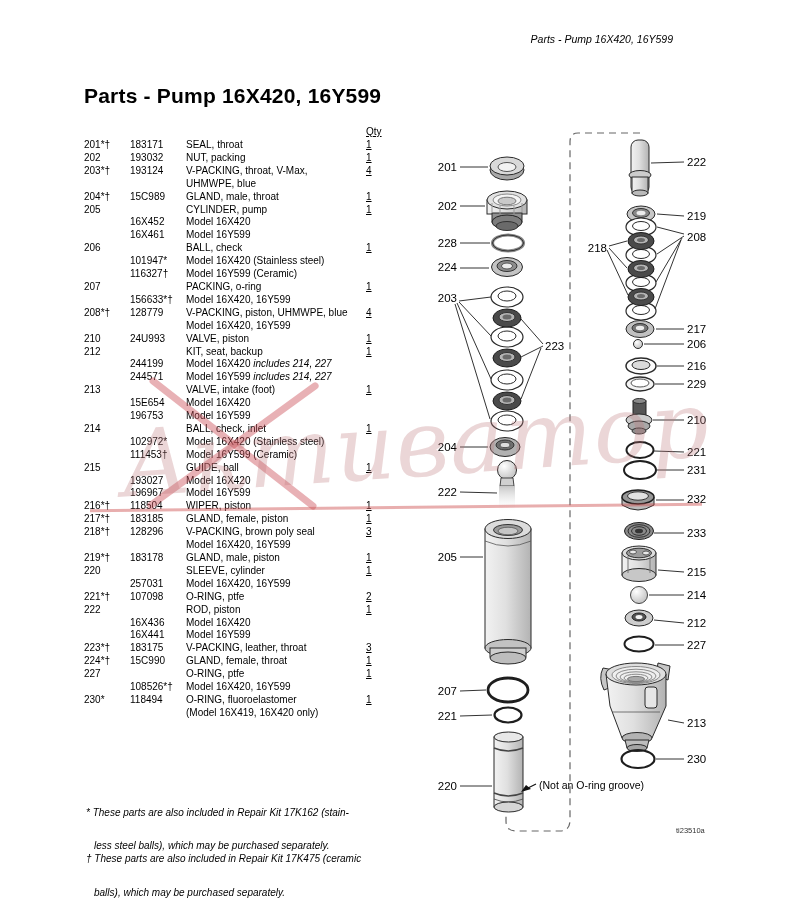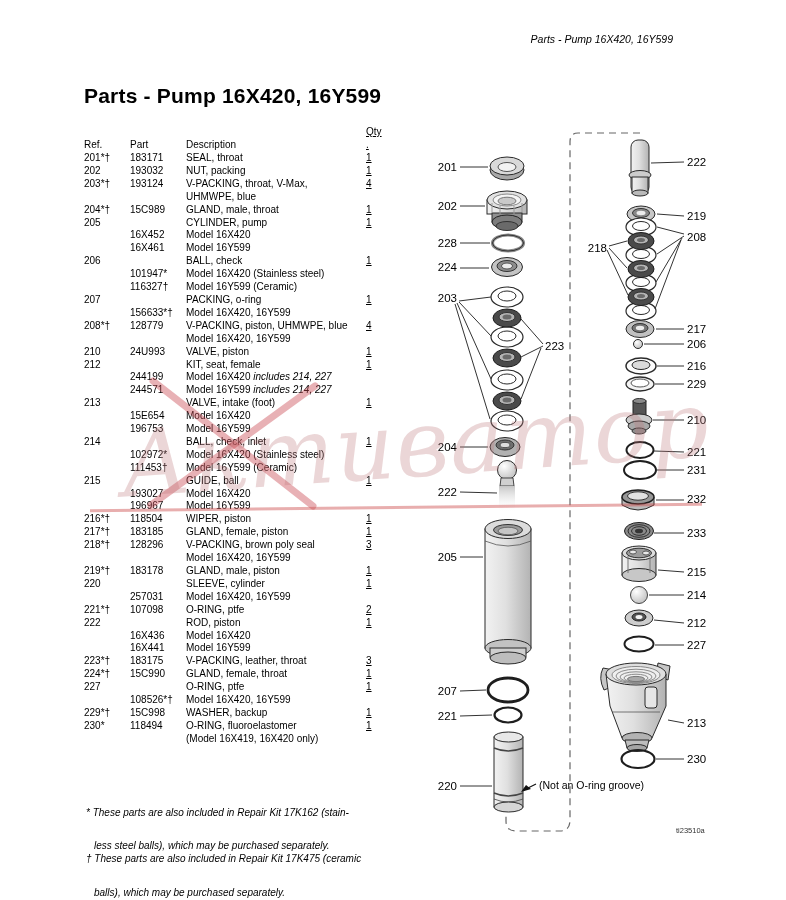--- a/index.html
+++ b/index.html
@@ -47,26 +47,20 @@
           <col style="width:180px">
           <col style="width:34px">
         </colgroup>
       <thead>
         <tr>
           <th></th>
             <th></th>
             <th></th>
           <th class="c-qty">Qty</th>
         </tr>
-        <tr>
-          <th>Ref.</th>
-          <th>Part</th>
-          <th>Description</th>
-          <th class="c-qty">.</th>
-        </tr>
       </thead>
       <tbody>
           <tr>
             <td class="c-ref">201*†</td>
             <td class="c-part">183171</td>
             <td class="c-desc">SEAL, throat</td>
             <td class="c-qty">1</td>
           </tr>
           <tr>
             <td class="c-ref">202</td>
@@ -154,21 +148,21 @@
           </tr>
           <tr>
             <td class="c-ref">210</td>
             <td class="c-part">24U993</td>
             <td class="c-desc">VALVE, piston</td>
             <td class="c-qty">1</td>
           </tr>
           <tr>
             <td class="c-ref">212</td>
             <td class="c-part"></td>
-            <td class="c-desc">KIT, seat, female</td>
+            <td class="c-desc">KIT, seat, backup</td>
             <td class="c-qty">1</td>
           </tr>
           <tr>
             <td class="c-ref"></td>
             <td class="c-part">244199</td>
             <td class="c-desc">Model 16X420 <em>includes 214, 227</em></td>
             <td class="c-qty"></td>
           </tr>
           <tr>
             <td class="c-ref"></td>
@@ -312,26 +306,20 @@
             <td class="c-ref">227</td>
             <td class="c-part"></td>
             <td class="c-desc">O-RING, ptfe</td>
             <td class="c-qty">1</td>
           </tr>
           <tr>
             <td class="c-ref"></td>
             <td class="c-part">108526*†</td>
             <td class="c-desc">Model 16X420, 16Y599</td>
             <td class="c-qty"></td>
-          </tr>
-          <tr>
-            <td class="c-ref">229*†</td>
-            <td class="c-part">15C998</td>
-            <td class="c-desc">WASHER, backup</td>
-            <td class="c-qty">1</td>
           </tr>
           <tr>
             <td class="c-ref">230*</td>
             <td class="c-part">118494</td>
             <td class="c-desc">O-RING, fluoroelastomer</td>
             <td class="c-qty">1</td>
           </tr>
           <tr>
             <td class="c-ref"></td>
             <td class="c-part"></td>

